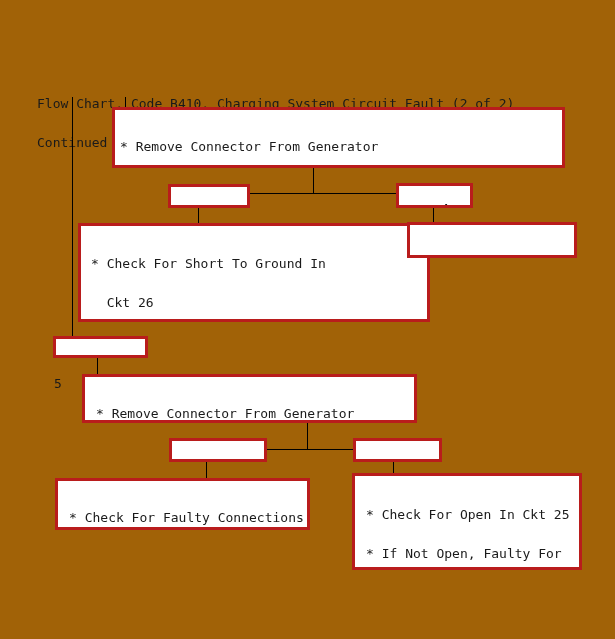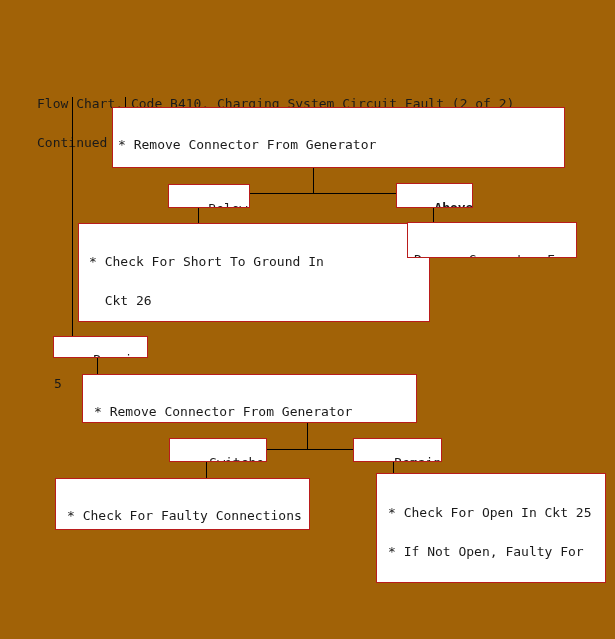--- a/index.html
+++ b/index.html
@@ -4,21 +4,21 @@
 <style>
   html,body { margin:0; padding:0; background:#ffffff; }
   .stage {
     position:relative; width:615px; height:639px; background:#a16207;
     font-family:"DejaVu Sans Mono", monospace;
     font-size:13px; line-height:13px; color:#1a1a1a;
     overflow:hidden;
   }
   .txt { position:absolute; white-space:pre; }
   .box {
-    position:absolute; border:1px solid #b91c1c; background:#ffffff;
+    position:absolute; border:3px solid #b91c1c; background:#ffffff;
     box-sizing:border-box; white-space:pre; overflow:hidden;
   }
   .vl { position:absolute; width:1px; background:#000000; }
   .hl { position:absolute; height:1px; background:#000000; }
   .u { text-decoration:underline; }
   .b { font-weight:bold; }
   .ln { white-space:pre; }
 </style>
 </head>
 <body>
@@ -91,21 +91,21 @@
   <div class="box" style="left:353px; top:438px; width:89px; height:24px; padding:4px 0 0 9px;">
     <span>Remains </span>
   </div>
 
   <div class="box" style="left:55px; top:478px; width:255px; height:52px; padding:4px 0 0 11px;">
     <div class="ln">* Check For Faulty Connections</div>
     
     
   </div>
 
-  <div class="box" style="left:376px; top:473px; width:230px; height:110px; padding:6px 2px 0 11px;">
+  <div class="box" style="left:352px; top:473px; width:230px; height:97px; padding:6px 2px 0 11px;">
     <div class="ln">* Check For Open In Ckt 25</div>
     <div class="ln">* If Not Open, Faulty For</div>
     
     
     
     
   </div>
 
 </div>
 

